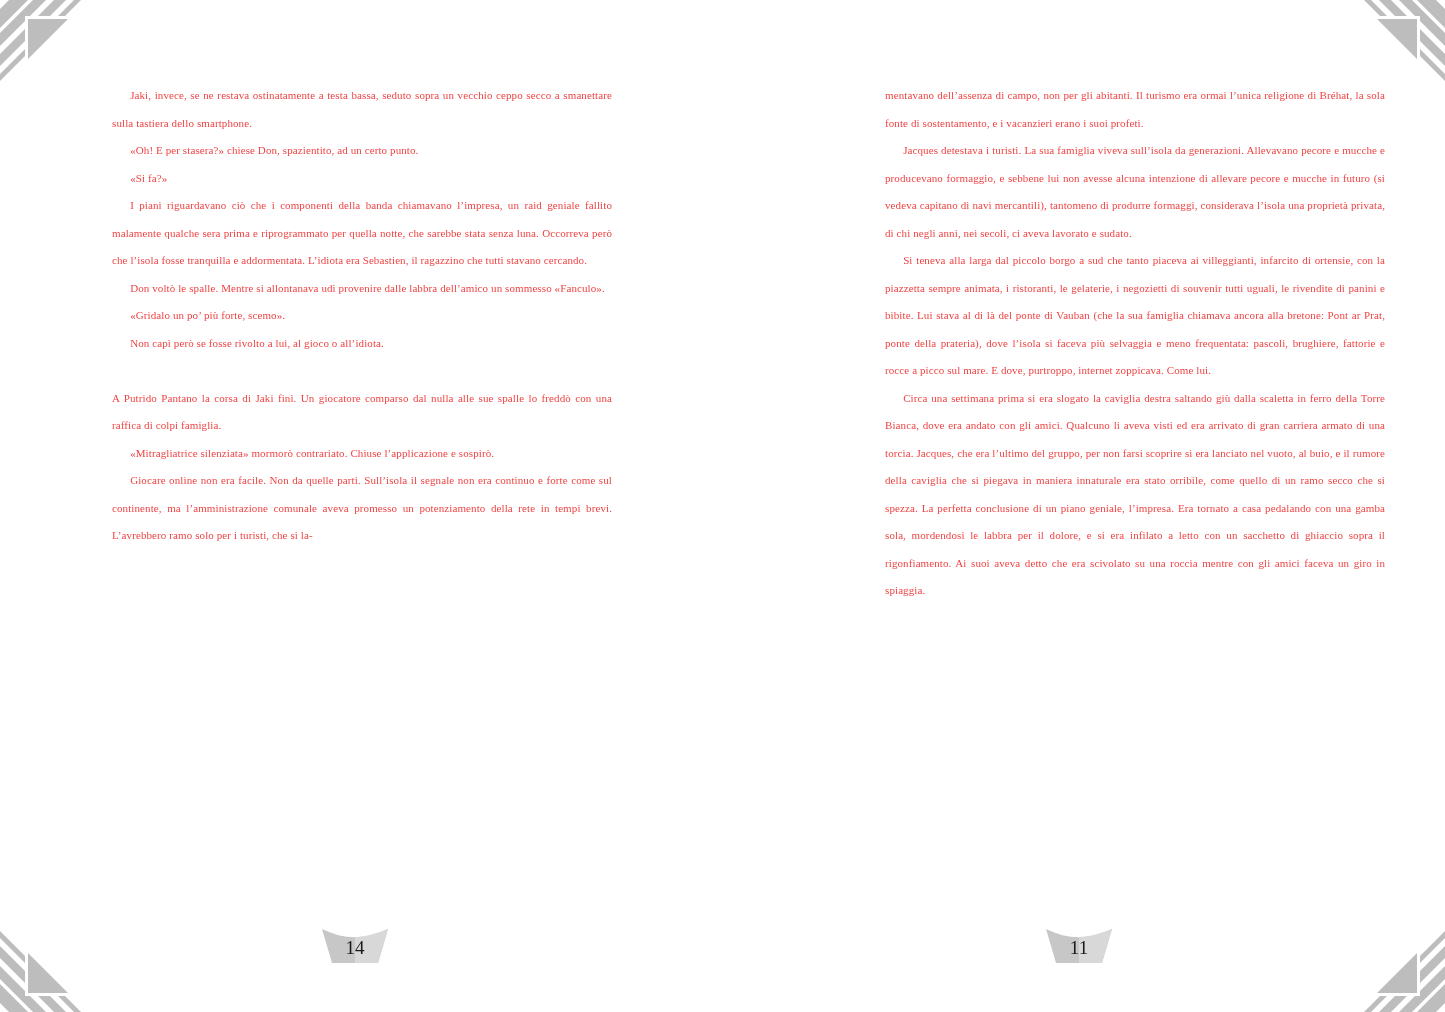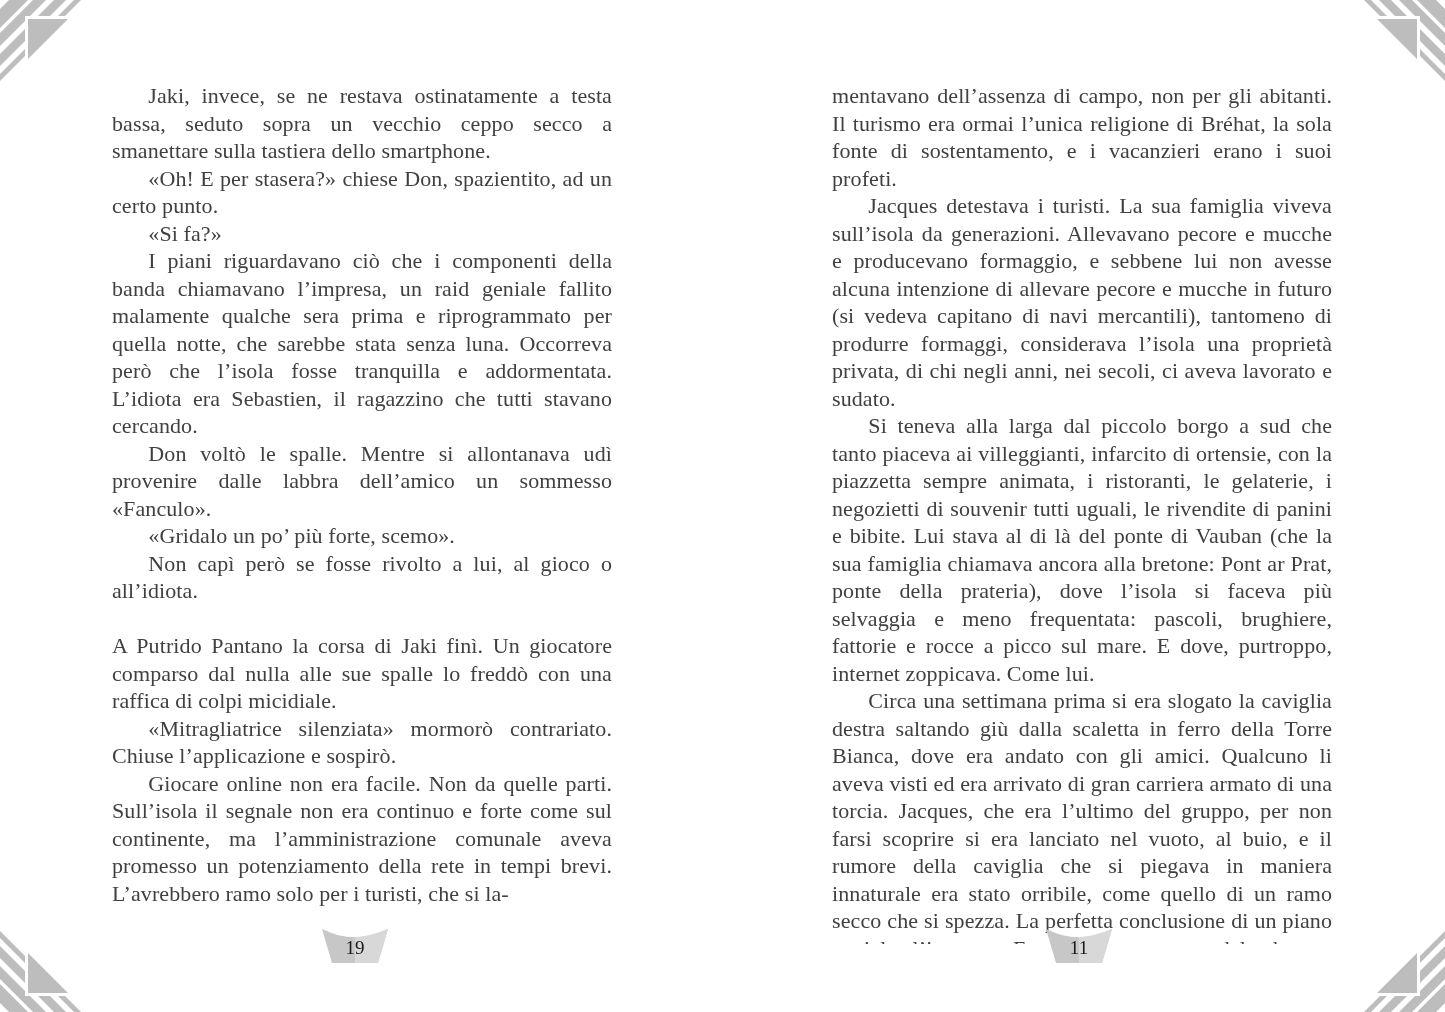--- a/index.html
+++ b/index.html
@@ -22,26 +22,26 @@
 
   
   .page {
     position: absolute;
     top: 82px;
     width: 500px;
     height: 862px;
     overflow: hidden;
   }
   .page-left  { left: 112px; }
-  .page-right { left: 832px; }
+  .page-right { left: 885px; }
   .page-text p {
     margin: 0;
-    font-size: 22px;
+    font-size: 11px;
     line-height: 27.5px;
-    color: #404040;
+    color: #ef4444;
     text-align: justify;
     text-justify: inter-word;
     letter-spacing: 0.1px;
   }
   .page-text p.indent { text-indent: 1.65em; }
   .page-text p.gap { margin-top: 27.5px; }
 
   
   .badge {
     position: absolute;
@@ -111,41 +111,41 @@
 
   <div class="page page-left">
     <div class="page-text" id="page-text-0">
         <p class="indent">Jaki, invece, se ne restava ostinatamente a testa bassa, seduto sopra un vecchio ceppo secco a smanettare sulla tastiera dello smartphone.</p>
         <p class="indent">«Oh! E per stasera?» chiese Don, spazientito, ad un certo punto.</p>
         <p class="indent">«Si fa?»</p>
         <p class="indent">I piani riguardavano ciò che i componenti della banda chiamavano l’impresa, un raid geniale fallito malamente qualche sera prima e riprogrammato per quella notte, che sarebbe stata senza luna. Occorreva però che l’isola fosse tranquilla e addormentata. L’idiota era Sebastien, il ragazzino che tutti stavano cercando.</p>
         <p class="indent">Don voltò le spalle. Mentre si allontanava udì provenire dalle labbra dell’amico un sommesso «Fanculo».</p>
         <p class="indent">«Gridalo un po’ più forte, scemo».</p>
         <p class="indent">Non capì però se fosse rivolto a lui, al gioco o all’idiota.</p>
-        <p class=" gap">A Putrido Pantano la corsa di Jaki finì. Un giocatore comparso dal nulla alle sue spalle lo freddò con una raffica di colpi micidiale.</p>
+        <p class=" gap">A Putrido Pantano la corsa di Jaki finì. Un giocatore comparso dal nulla alle sue spalle lo freddò con una raffica di colpi famiglia.</p>
         <p class="indent">«Mitragliatrice silenziata» mormorò contrariato. Chiuse l’applicazione e sospirò.</p>
         <p class="indent">Giocare online non era facile. Non da quelle parti. Sull’isola il segnale non era continuo e forte come sul continente, ma l’amministrazione comunale aveva promesso un potenziamento della rete in tempi brevi. L’avrebbero ramo solo per i turisti, che si la-</p>
       </div>
   </div>
 
   <div class="page page-right">
     <div class="page-text" id="page-text-1">
         <p class="">mentavano dell’assenza di campo, non per gli abitanti. Il turismo era ormai l’unica religione di Bréhat, la sola fonte di sostentamento, e i vacanzieri erano i suoi profeti.</p>
         <p class="indent">Jacques detestava i turisti. La sua famiglia viveva sull’isola da generazioni. Allevavano pecore e mucche e producevano formaggio, e sebbene lui non avesse alcuna intenzione di allevare pecore e mucche in futuro (si vedeva capitano di navi mercantili), tantomeno di produrre formaggi, considerava l’isola una proprietà privata, di chi negli anni, nei secoli, ci aveva lavorato e sudato.</p>
         <p class="indent">Si teneva alla larga dal piccolo borgo a sud che tanto piaceva ai villeggianti, infarcito di ortensie, con la piazzetta sempre animata, i ristoranti, le gelaterie, i negozietti di souvenir tutti uguali, le rivendite di panini e bibite. Lui stava al di là del ponte di Vauban (che la sua famiglia chiamava ancora alla bretone: Pont ar Prat, ponte della prateria), dove l’isola si faceva più selvaggia e meno frequentata: pascoli, brughiere, fattorie e rocce a picco sul mare. E dove, purtroppo, internet zoppicava. Come lui.</p>
         <p class="indent">Circa una settimana prima si era slogato la caviglia destra saltando giù dalla scaletta in ferro della Torre Bianca, dove era andato con gli amici. Qualcuno li aveva visti ed era arrivato di gran carriera armato di una torcia. Jacques, che era l’ultimo del gruppo, per non farsi scoprire si era lanciato nel vuoto, al buio, e il rumore della caviglia che si piegava in maniera innaturale era stato orribile, come quello di un ramo secco che si spezza. La perfetta conclusione di un piano geniale, l’impresa. Era tornato a casa pedalando con una gamba sola, mordendosi le labbra per il dolore, e si era infilato a letto con un sacchetto di ghiaccio sopra il rigonfiamento. Ai suoi aveva detto che era scivolato su una roccia mentre con gli amici faceva un giro in spiaggia.</p>
       </div>
   </div>
 
   <div class="badge badge-left">
     <svg width="66" height="36" viewBox="0 0 66 36">
       <path d="M0,1 C22,12 44,12 66,1 L56,35 L10,35 Z" fill="#c7c7c7"></path>
       <path d="M33,9 C44,9 55,5 66,1 L56,35 L33,35 Z" fill="#d8d8d8"></path>
     </svg>
-    <span class="badge-num">19</span>
+    <span class="badge-num">14</span>
   </div>
   <div class="badge badge-right">
     <svg width="66" height="36" viewBox="0 0 66 36">
       <path d="M0,1 C22,12 44,12 66,1 L56,35 L10,35 Z" fill="#c7c7c7"></path>
       <path d="M33,9 C44,9 55,5 66,1 L56,35 L33,35 Z" fill="#d8d8d8"></path>
     </svg>
     <span class="badge-num">11</span>
   </div>
 
 </div>

